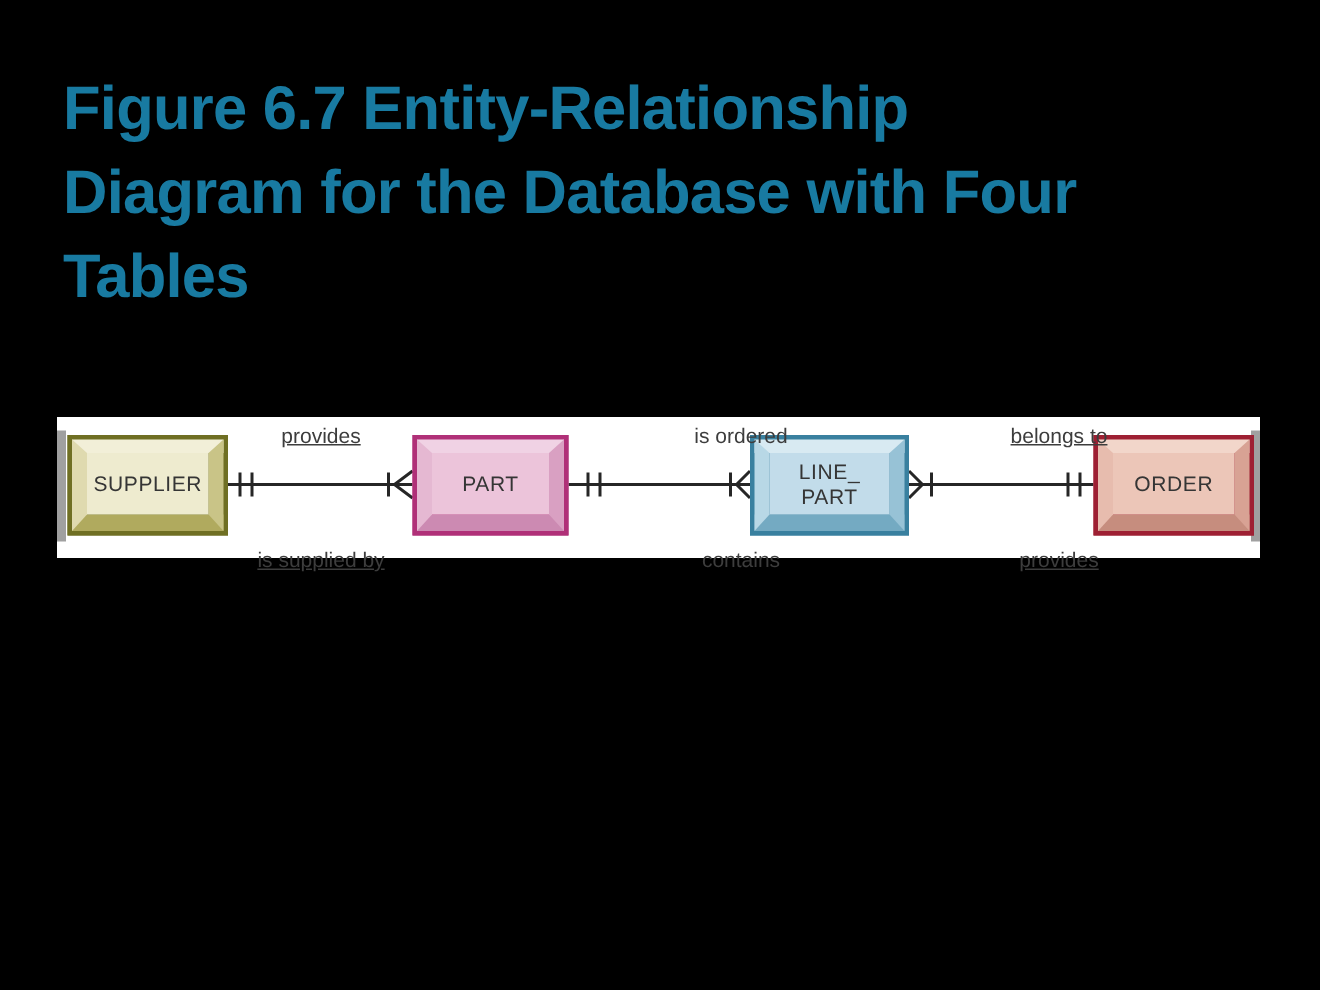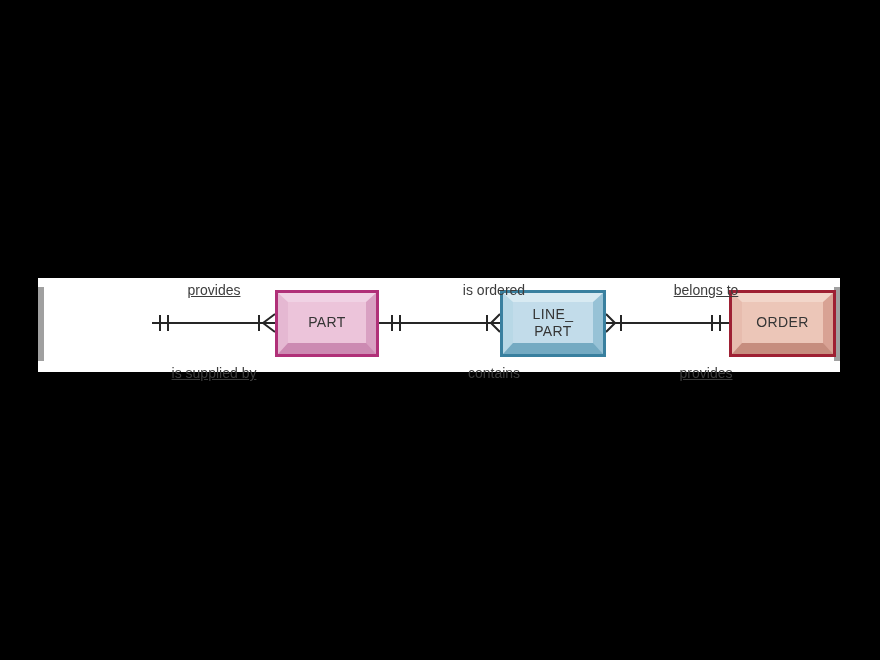--- a/index.html
+++ b/index.html
@@ -64,20 +64,25 @@
   .rel-label.bottom{top:67px;margin-top:20px;}
   .rel-label.m1{left:176px;text-decoration:underline;}
   .rel-label.m2{left:440px;padding-left:32px;}
   .rel-label.m3{left:668px;text-decoration:underline;}
 </style>
 </head>
 <body>
 
 <div class="slide">
 
+  <div class="title">
+    <div>Figure 6.7 Entity-Relationship</div>
+    <div>Diagram for the Database with Four</div>
+    <div>Tables</div>
+  </div>
 
   <div class="band">
 
     <svg class="connectors" viewBox="0 0 802 94">
       <g stroke="#262626" stroke-width="2" fill="none">
 
         <g>
           <path d="M114 45 H237"></path>
           <path d="M122 37 V53 M130 37 V53"></path>
           <path d="M221 37 V53"></path>
@@ -96,20 +101,27 @@
           <path d="M577 45 L568 36 M577 45 L568 54"></path>
           <path d="M583 37 V53"></path>
           <path d="M674 37 V53 M682 37 V53"></path>
         </g>
       </g>
     </svg>
 
     <div class="edge-strip left"></div>
     <div class="edge-strip right"></div>
 
+    <div class="entity supplier">
+      <div class="bevel">
+        <div class="face">
+          <span>SUPPLIER</span>
+        </div>
+      </div>
+    </div>
 
     <div class="entity part">
       <div class="bevel">
         <div class="face">
           <span>PART</span>
         </div>
       </div>
     </div>
 
     <div class="entity line-item">

